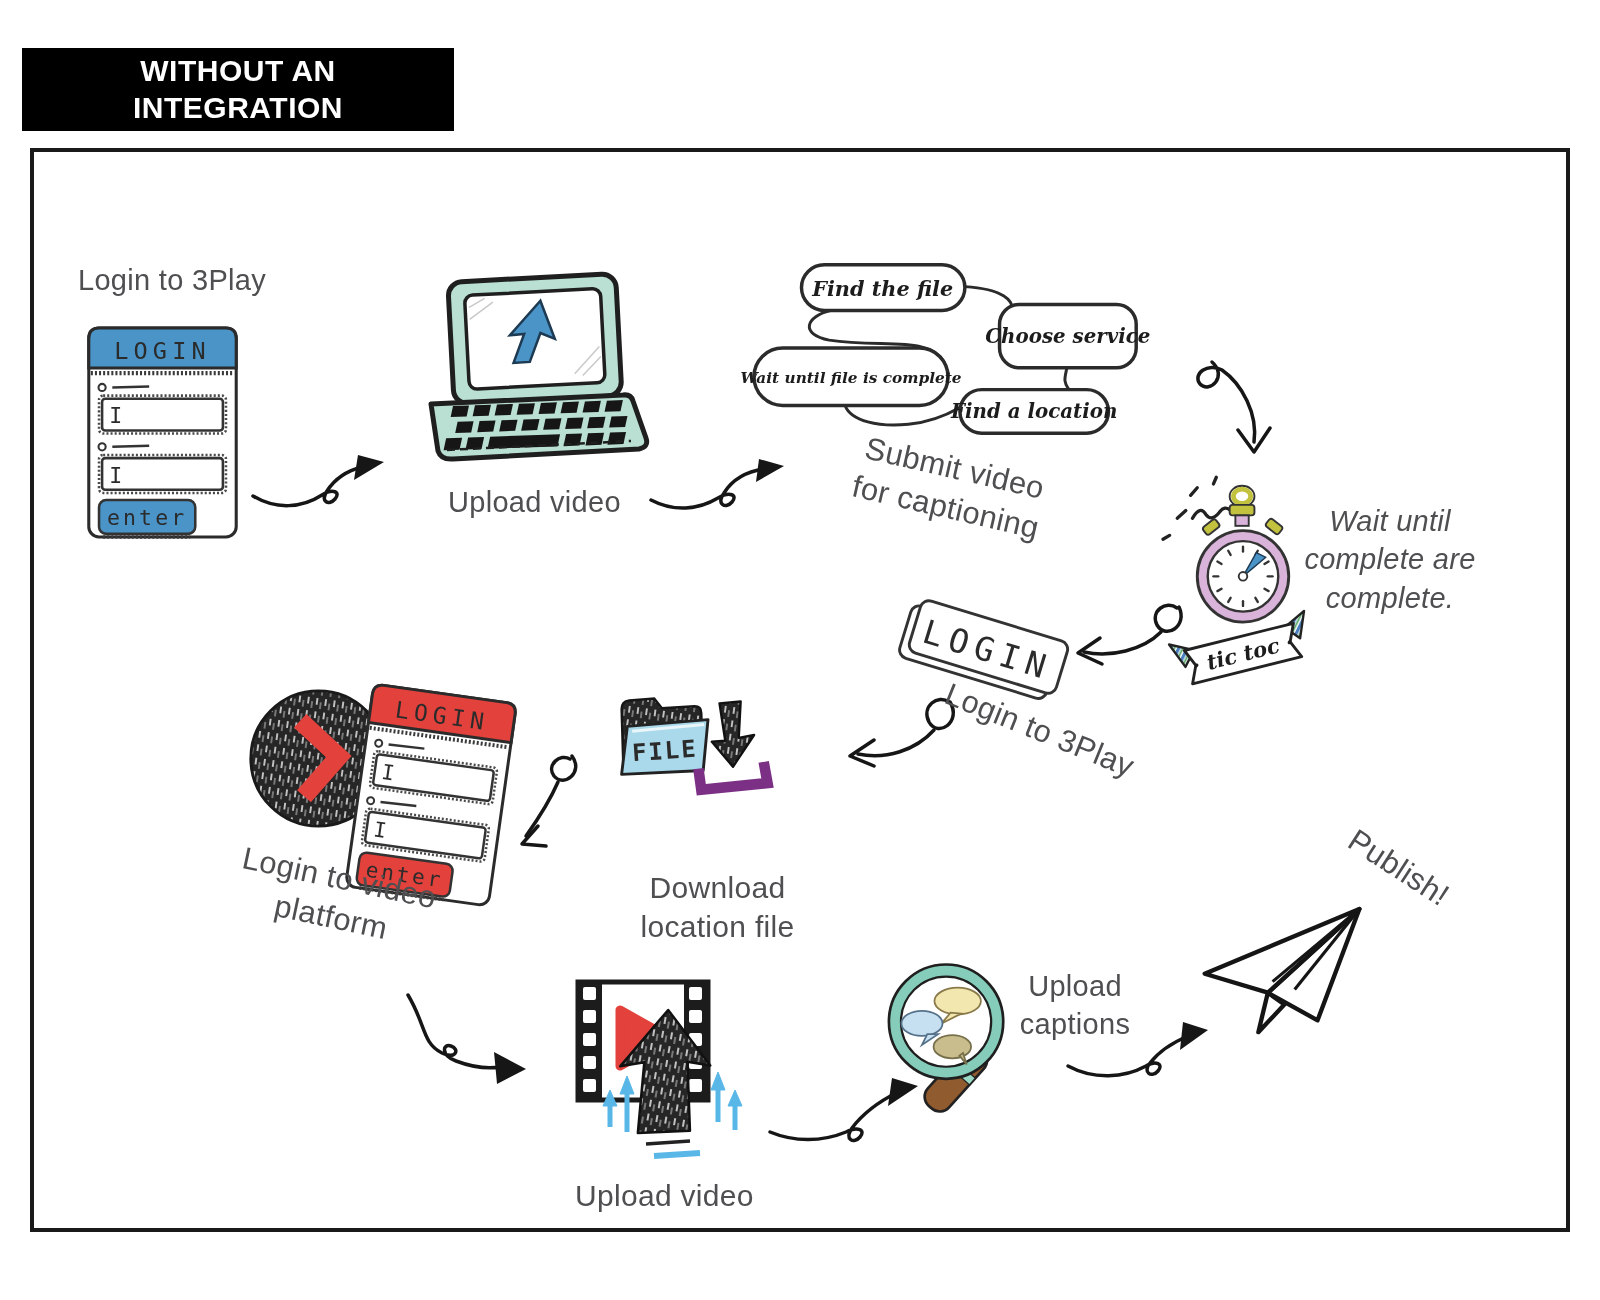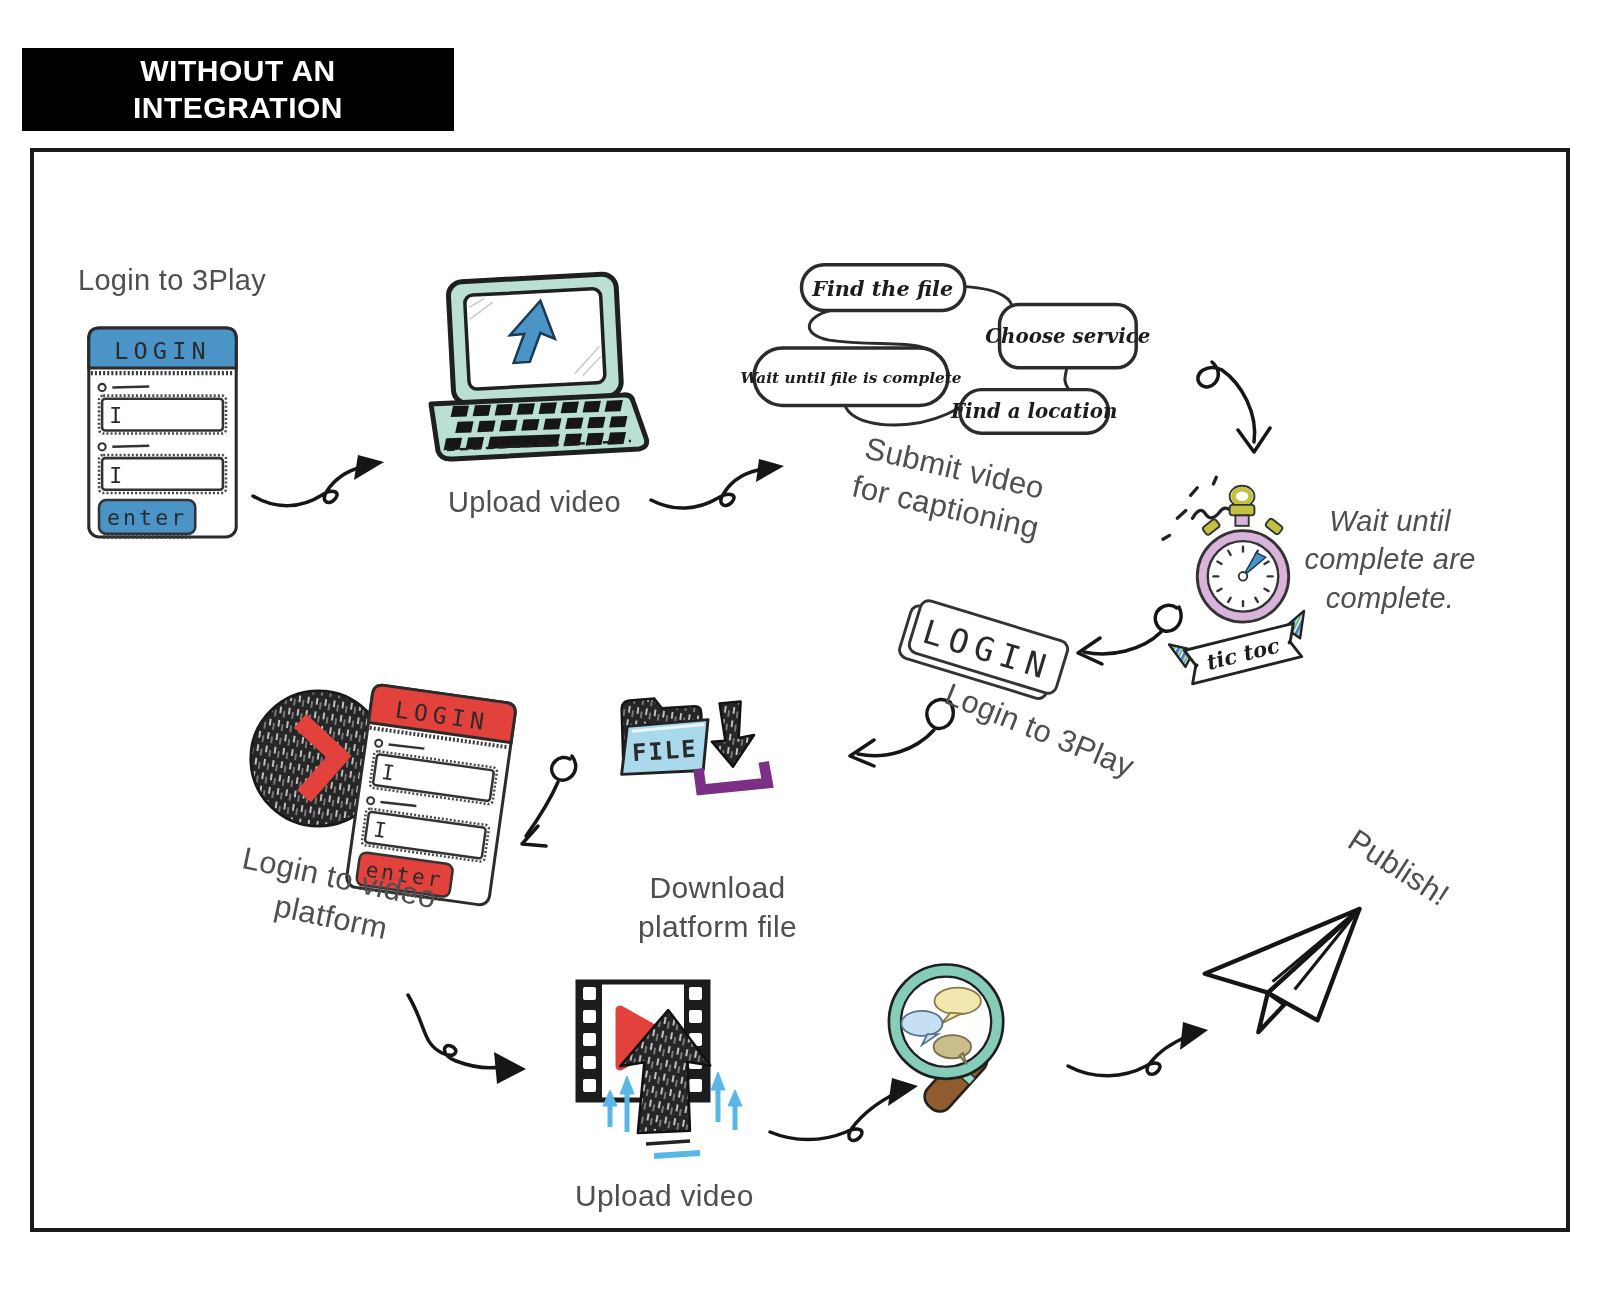--- a/index.html
+++ b/index.html
@@ -223,21 +223,21 @@
     <path d="M10,22 Q10,14 18,13 L44,11 L52,21 L86,19 Q93,19 93,26 L95,82 L12,88 Z" fill="url(#scrib)" stroke="#161616" stroke-width="2.5"></path>
     <polygon points="16,40 100,33 95,86 10,90" fill="var(--lightblue)" stroke="#222" stroke-width="3" stroke-linejoin="round"></polygon>
     <polyline points="21,45 96,38" fill="none" stroke="#fff" stroke-width="3" opacity="0.75"></polyline>
     <text x="55" y="74" text-anchor="middle" class="hand" font-size="25" font-weight="bold" letter-spacing="2" transform="rotate(-4 55 66)" fill="#1d1d1d">FILE</text>
     <polygon points="112,16 134,14 132,52 148,49 126,82 104,56 118,55" fill="url(#scrib)" stroke="#111" stroke-width="2.5" stroke-linejoin="round"></polygon>
     <polyline points="90,84 93,106 162,99 158,77" fill="none" stroke="var(--purple)" stroke-width="11"></polyline>
   </svg>
 
   <div class="lbl ctr" style="left:620px;top:820px;width:195px;font-size:30px;margin-top:48px;">
     <div>Download</div>
-    <div>platform file</div>
+    <div>location file</div>
   </div>
 
   <svg class="abs" style="left:500px;top:750px;" width="105" height="105" viewBox="0 0 105 105">
     <path class="arrowline" d="M72,6 C84,22 64,38 54,26 C46,15 60,3 70,9"></path>
     <path class="arrowline" d="M58,32 C48,55 36,72 26,86"></path>
     <path class="openhead" d="M38,76 L22,94 L46,96"></path>
   </svg>
 
   <svg class="abs z2" style="left:246px;top:686px;" width="145" height="145" viewBox="0 0 150 150">
     <circle cx="75" cy="75" r="70" fill="url(#scrib)" stroke="#1a1a1a" stroke-width="3"></circle>
@@ -328,20 +328,24 @@
     <g>
       <ellipse cx="98" cy="55" rx="26" ry="15" fill="var(--byellow)" stroke="#8a7a4a" stroke-width="2"></ellipse>
       <polygon points="90,68 80,80 102,69" fill="var(--byellow)" stroke="#8a7a4a" stroke-width="2"></polygon>
       <ellipse cx="58" cy="80" rx="23" ry="14" fill="var(--bblue)" stroke="#55728a" stroke-width="2"></ellipse>
       <polygon points="64,92 58,104 76,92" fill="var(--bblue)" stroke="#55728a" stroke-width="2"></polygon>
       <ellipse cx="92" cy="106" rx="21" ry="13" fill="var(--bolive)" stroke="#77704a" stroke-width="2"></ellipse>
       <polygon points="100,116 108,126 104,113" fill="var(--bolive)" stroke="#77704a" stroke-width="2"></polygon>
     </g>
   </svg>
 
+  <div class="lbl ctr" style="left:985px;top:968px;width:180px;line-height:1.3;">
+    <div>Upload</div>
+    <div>captions</div>
+  </div>
 
   <svg class="abs" style="left:1062px;top:1020px;" width="150" height="60" viewBox="0 0 150 60">
     <path class="arrowline" d="M6,46 C32,60 62,58 84,46 C94,40 102,44 96,51 C90,58 80,53 88,43 C98,30 112,22 126,16"></path>
     <polygon class="solidhead" points="118,30 146,10 121,2"></polygon>
   </svg>
 
   <svg class="abs z2" style="left:1195px;top:898px;" width="178" height="146" viewBox="0 0 225 185">
     <g fill="#fff" stroke="#151515" stroke-width="5.5" stroke-linejoin="round">
       <polygon points="92,120 80,170 113,135"></polygon>
       <polygon points="208,14 92,120 155,155"></polygon>

